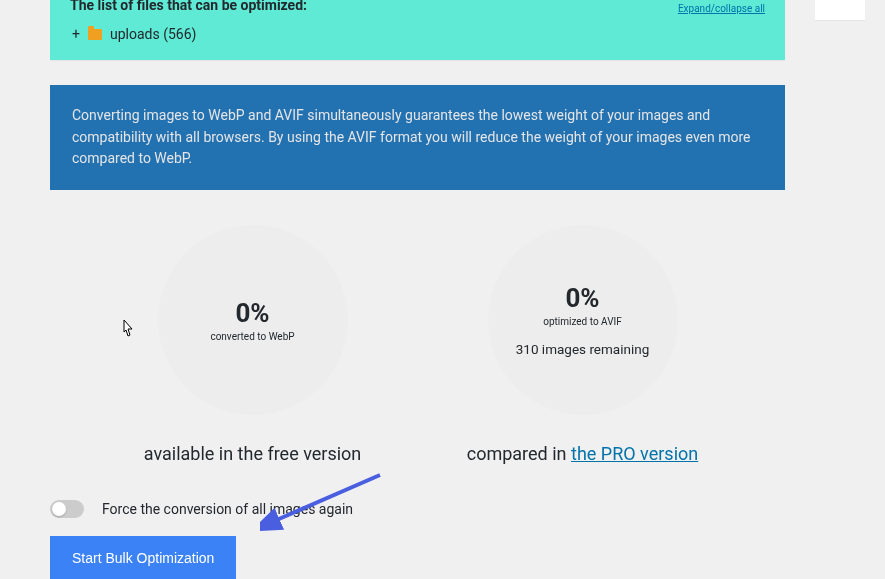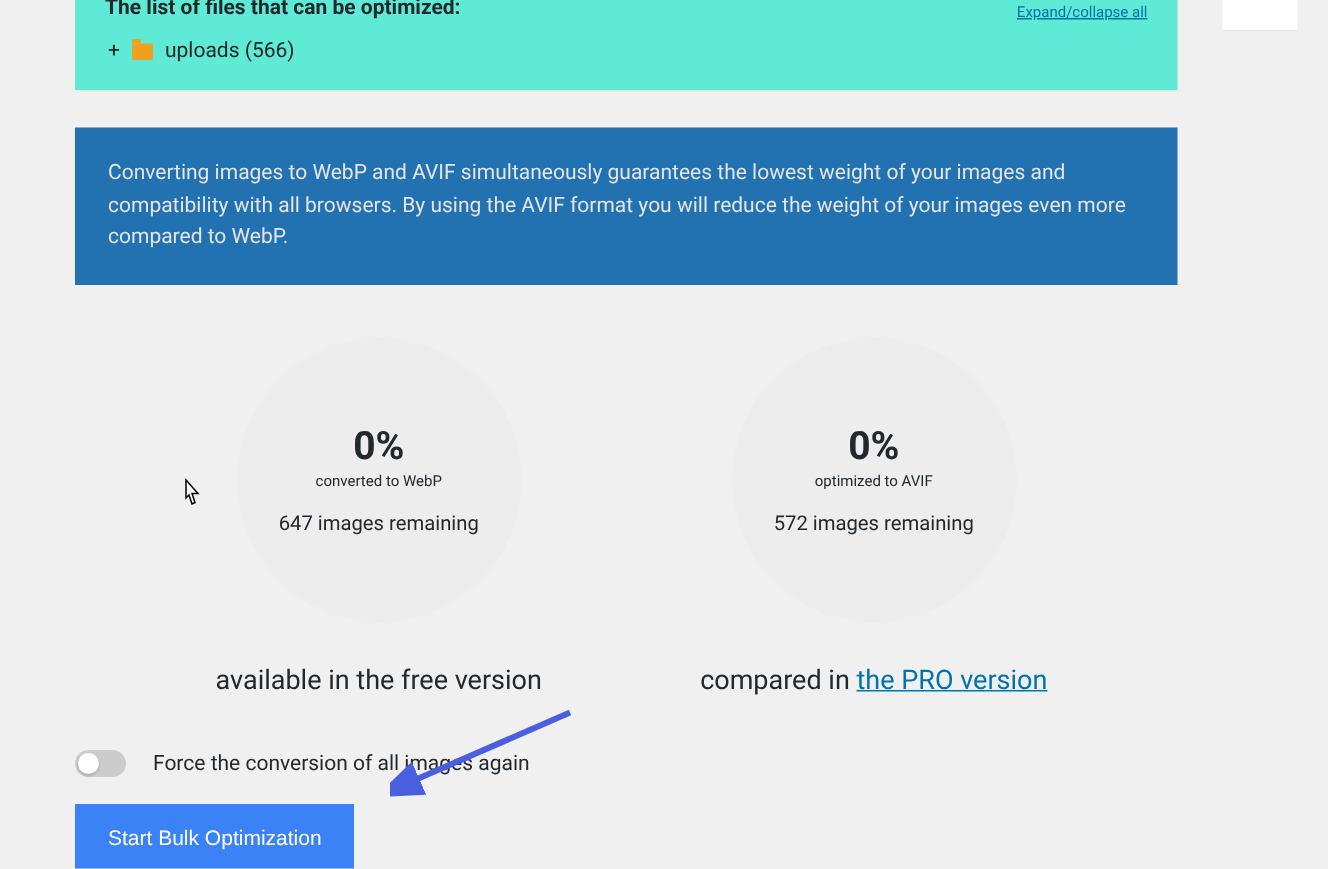--- a/index.html
+++ b/index.html
@@ -209,29 +209,28 @@
 
     <div class="info-banner">
       <span>Converting images to WebP and AVIF simultaneously guarantees the lowest weight of your images and compatibility with all browsers. By using the AVIF format you will reduce the weight of your images even more compared to WebP.</span>
     </div>
 
     <div class="stats-row">
       <div class="stat-block">
         <div class="circle">
           <div class="percent">0%</div>
           <div class="conv-label">converted to WebP</div>
-          <div class="remaining">647 images remaining</div>
         </div>
         <div class="avail">available in the free version</div>
       </div>
       <div class="stat-block">
         <div class="circle">
           <div class="percent">0%</div>
           <div class="conv-label">optimized to AVIF</div>
-          <div class="remaining">572 images remaining</div>
+          <div class="remaining">310 images remaining</div>
         </div>
         <div class="avail">
           <span>compared in </span><a href="#">the PRO version</a>
         </div>
       </div>
     </div>
 
     <div class="toggle-row">
       <div class="toggle"></div>
       <div class="toggle-label">Force the conversion of all images again</div>

